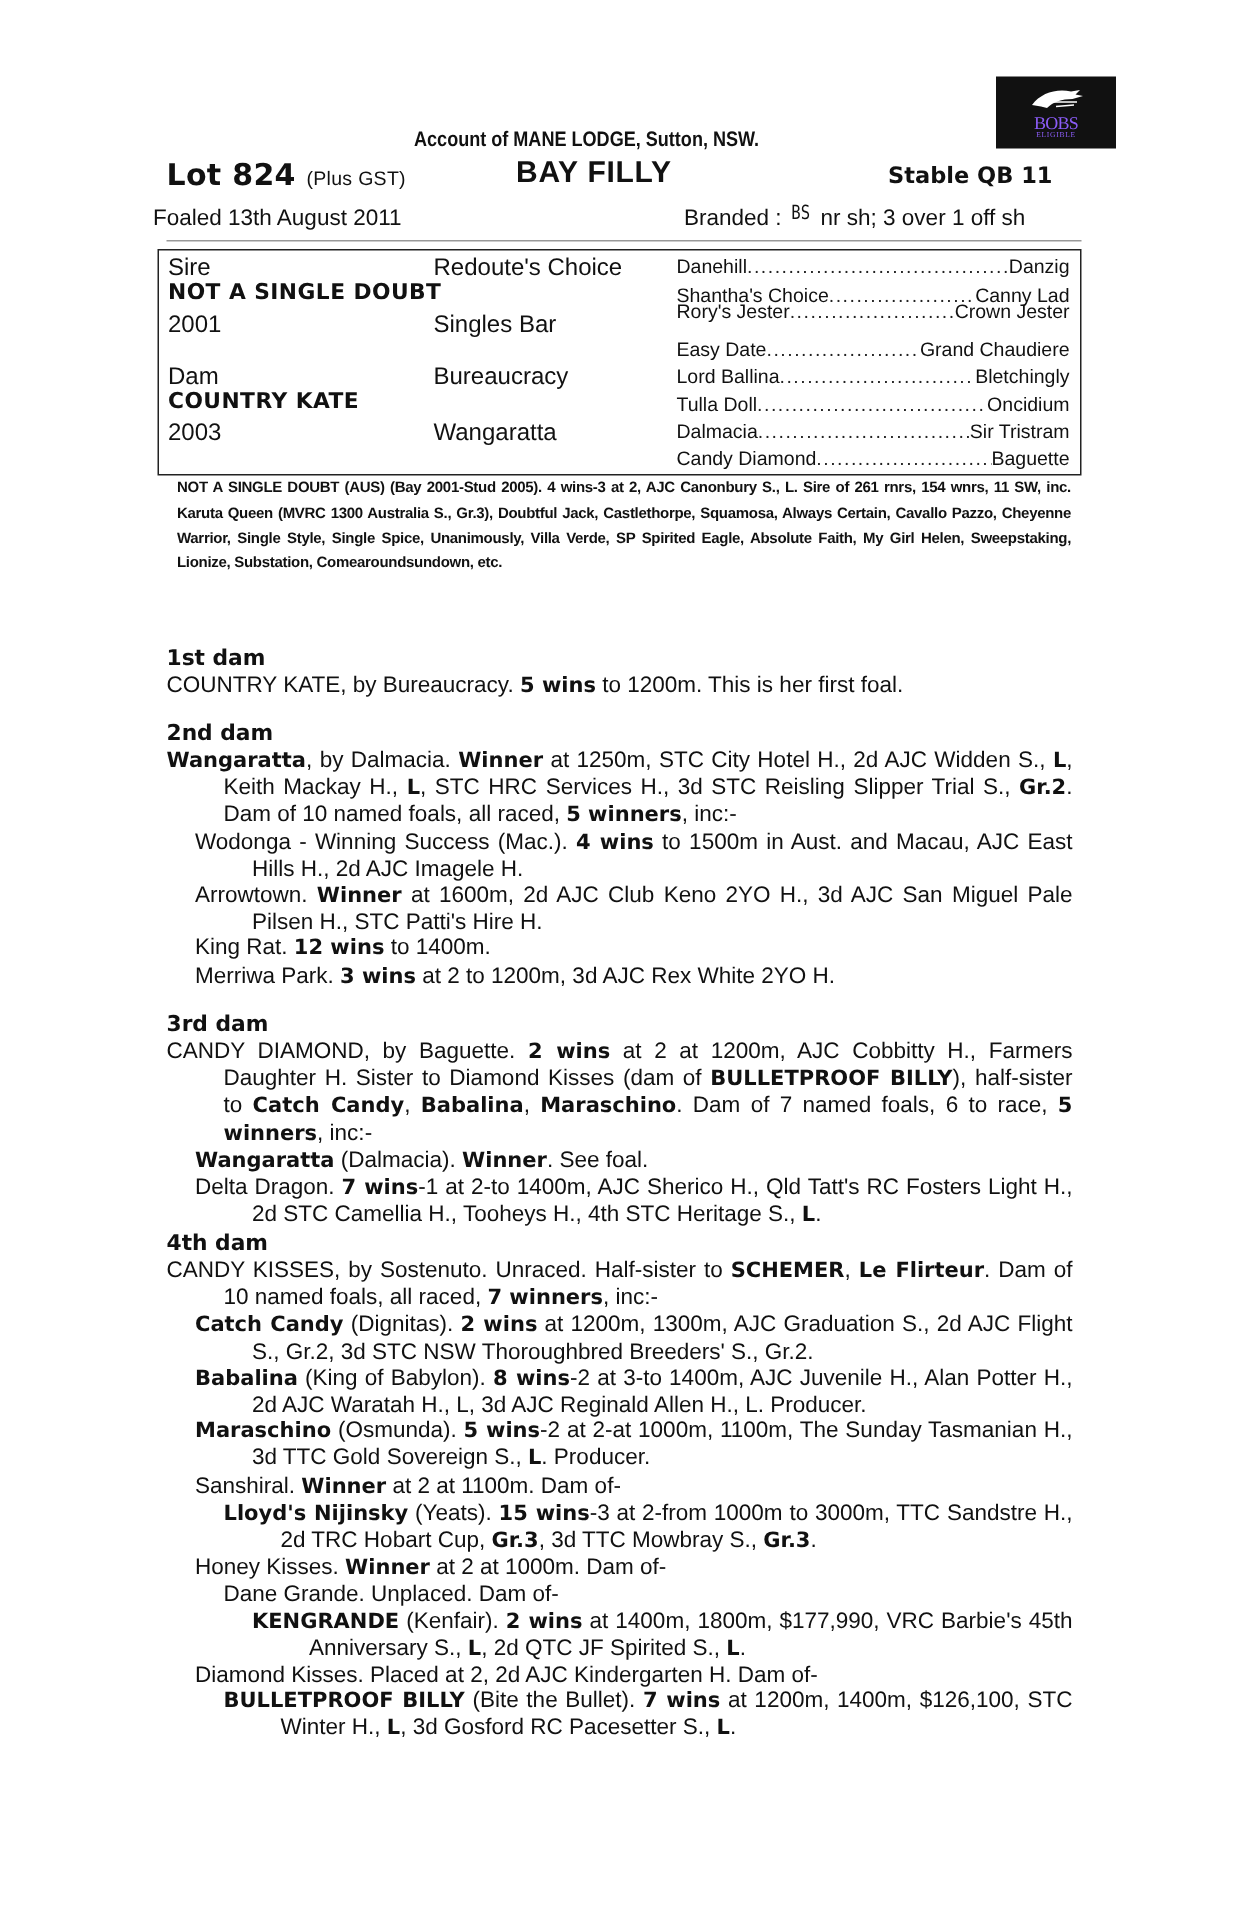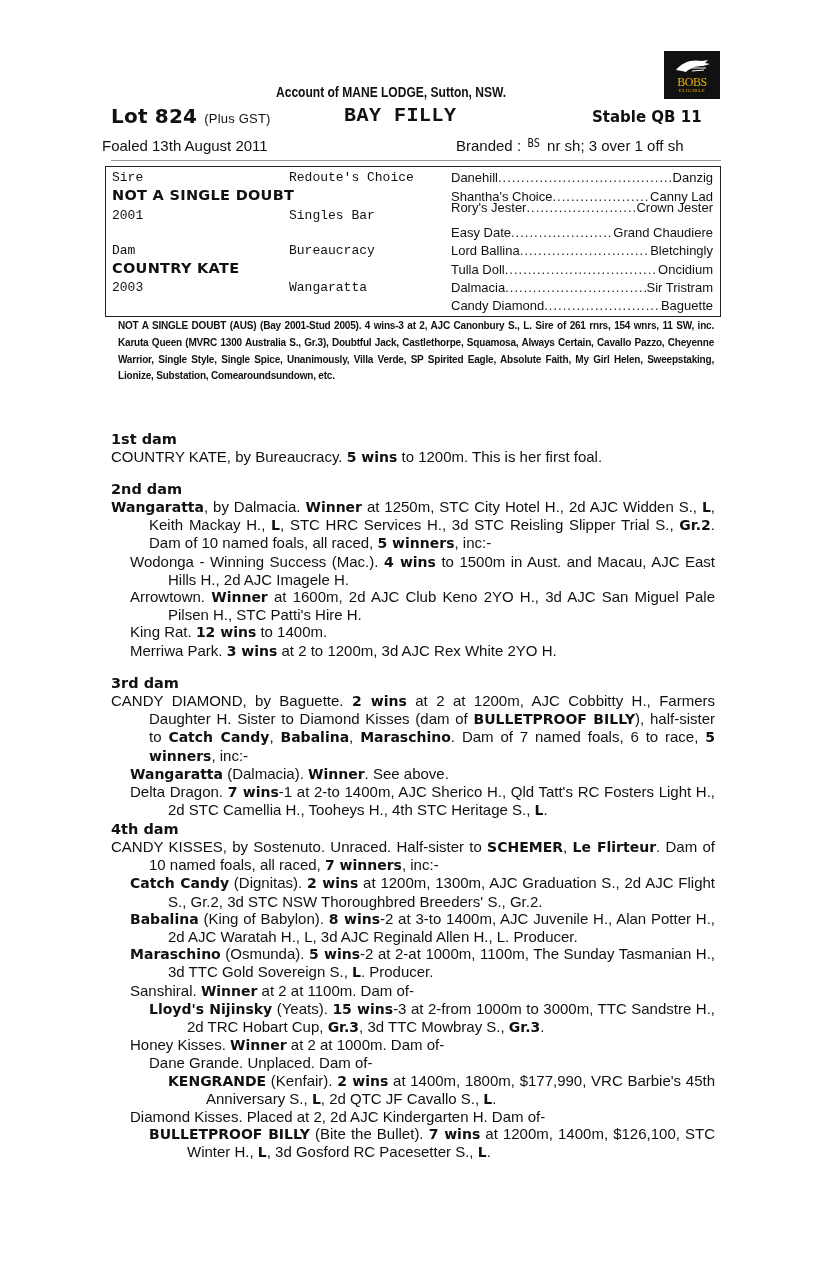--- a/index.html
+++ b/index.html
@@ -2,41 +2,41 @@
 <html><head>
 <meta charset="utf-8">
 <style>
   html, body { margin: 0; padding: 0; background: #ffffff; }
   body {
     width: 827px; height: 1270px; position: relative; overflow: hidden;
     font-family: "Liberation Sans", sans-serif; color: #111;
   }
   .abs { position: absolute; }
   .logo {
-    left: 664px; top: 51px; width: 56px; height: 48px; background: #111;
-    color: #eab308; text-align: center;
+    left: 664px; top: 51px; width: 80px; height: 48px; background: #111;
+    color: #8b5cf6; text-align: center;
   }
   .logo svg { display: block; margin: 5px auto 0; }
   .logo .bobs { font-family: "Liberation Serif", serif; font-size: 12px; line-height: 11px; letter-spacing: -0.5px; margin-top: 1px; }
   .logo .elig { font-family: "Liberation Serif", serif; font-size: 5px; line-height: 6px; letter-spacing: 0.5px; }
   .account {
     left: 276px; top: 84px; font-size: 14px; font-weight: bold; transform: scaleX(0.86); transform-origin: left top;
     letter-spacing: 0px;
   }
   .lot { left: 111px; top: 104px; font-size: 20px; font-weight: bold; font-family: "DejaVu Sans", sans-serif; letter-spacing: 0.2px; }
   .lot .gst { font-size: 13px; font-weight: normal; font-family: "Liberation Sans", sans-serif; }
-  .sex { left: 344px; top: 104px; font-size: 20px; font-weight: bold; font-family: Liberation Mono, monospace; letter-spacing: 0.5px; }
+  .sex { left: 344px; top: 104px; font-size: 20px; font-weight: bold; font-family: Liberation Sans, sans-serif; letter-spacing: 0.5px; }
   .stable { left: 592px; top: 108px; font-size: 15px; font-weight: bold; font-family: "DejaVu Sans", sans-serif; }
   .foaled { left: 102px; top: 137px; font-size: 15px; }
   .brand { left: 456px; top: 137px; font-size: 15px; white-space: nowrap; }
   .brandmark { display: inline-block; font-family: "DejaVu Sans Mono", monospace; font-size: 13px; position: relative; top: -4px; transform: scaleX(0.8); margin: 0 1px; }
   .rule { left: 111px; top: 160px; width: 610px; height: 1px; background: #999; }
 
   .pedigree { left: 105px; top: 166px; width: 614px; height: 149px; border: 1.5px solid #222; }
-  .pc { position: absolute; font-size: 13px; white-space: nowrap; font-family: Liberation Mono, monospace; }
+  .pc { position: absolute; font-size: 16px; white-space: nowrap; }
   .pc.big { font-family: "DejaVu Sans", sans-serif; font-weight: bold; font-size: 14.5px; letter-spacing: 0.3px; }
   .anc { position: absolute; left: 345px; width: 262px; font-size: 13px; display: flex; white-space: nowrap; }
   .anc .dots { flex: 1; overflow: hidden; color: #222; letter-spacing: 1px; }
   .anc .dots::after { content: "................................................................................................................"; }
 
   .sireblurb {
     left: 118px; top: 318px; width: 596px; font-family: Liberation Sans, sans-serif; font-weight: bold;
     font-size: 10px; line-height: 16.8px; text-align: justify; letter-spacing: -0.2px;
   }
   .section { position: absolute; left: 111px; width: 604px; }
@@ -146,32 +146,32 @@
       <div class="entry l1"><span>Wodonga - Winning Success (Mac.). </span><b>4 wins</b><span> to 1500m in Aust. and Macau, AJC East Hills H., 2d AJC Imagele H.</span></div>
       <div class="entry l1"><span>Arrowtown. </span><b>Winner</b><span> at 1600m, 2d AJC Club Keno 2YO H., 3d AJC San Miguel Pale Pilsen H., STC Patti's Hire H.</span></div>
       <div class="entry l1"><span>King Rat. </span><b>12 wins</b><span> to 1400m.</span></div>
       <div class="entry l1"><span>Merriwa Park. </span><b>3 wins</b><span> at 2 to 1200m, 3d AJC Rex White 2YO H.</span></div>
     </div>
 </div>
 <div class="section" style="top:674px;">
   <div class="sh">3rd dam</div>
   <div class="entries">
       <div class="entry l0"><span>CANDY DIAMOND, by Baguette. </span><b>2 wins</b><span> at 2 at 1200m, AJC Cobbitty H., Farmers Daughter H. Sister to Diamond Kisses (dam of </span><b>BULLETPROOF BILLY</b><span>), half-sister to </span><b>Catch Candy</b><span>, </span><b>Babalina</b><span>, </span><b>Maraschino</b><span>. Dam of 7 named foals, 6 to race, </span><b>5 winners</b><span>, inc:-</span></div>
-      <div class="entry l1"><b>Wangaratta</b><span> (Dalmacia). </span><b>Winner</b><span>. See above.</span></div>
+      <div class="entry l1"><b>Wangaratta</b><span> (Dalmacia). </span><b>Winner</b><span>. See foal.</span></div>
       <div class="entry l1"><span>Delta Dragon. </span><b>7 wins</b><span>-1 at 2-to 1400m, AJC Sherico H., Qld Tatt's RC Fosters Light H., 2d STC Camellia H., Tooheys H., 4th STC Heritage S., </span><b>L</b><span>.</span></div>
     </div>
 </div>
 <div class="section" style="top:820px;">
   <div class="sh">4th dam</div>
   <div class="entries">
       <div class="entry l0"><span>CANDY KISSES, by Sostenuto. Unraced. Half-sister to </span><b>SCHEMER</b><span>, </span><b>Le Flirteur</b><span>. Dam of 10 named foals, all raced, </span><b>7 winners</b><span>, inc:-</span></div>
       <div class="entry l1"><b>Catch Candy</b><span> (Dignitas). </span><b>2 wins</b><span> at 1200m, 1300m, AJC Graduation S., 2d AJC Flight S., Gr.2, 3d STC NSW Thoroughbred Breeders' S., Gr.2.</span></div>
       <div class="entry l1"><b>Babalina</b><span> (King of Babylon). </span><b>8 wins</b><span>-2 at 3-to 1400m, AJC Juvenile H., Alan Potter H., 2d AJC Waratah H., L, 3d AJC Reginald Allen H., L. Producer.</span></div>
       <div class="entry l1"><b>Maraschino</b><span> (Osmunda). </span><b>5 wins</b><span>-2 at 2-at 1000m, 1100m, The Sunday Tasmanian H., 3d TTC Gold Sovereign S., </span><b>L</b><span>. Producer.</span></div>
       <div class="entry l1"><span>Sanshiral. </span><b>Winner</b><span> at 2 at 1100m. Dam of-</span></div>
       <div class="entry l2"><b>Lloyd's Nijinsky</b><span> (Yeats). </span><b>15 wins</b><span>-3 at 2-from 1000m to 3000m, TTC Sandstre H., 2d TRC Hobart Cup, </span><b>Gr.3</b><span>, 3d TTC Mowbray S., </span><b>Gr.3</b><span>.</span></div>
       <div class="entry l1"><span>Honey Kisses. </span><b>Winner</b><span> at 2 at 1000m. Dam of-</span></div>
       <div class="entry l4"><span>Dane Grande. Unplaced. Dam of-</span></div>
-      <div class="entry l3"><b>KENGRANDE</b><span> (Kenfair). </span><b>2 wins</b><span> at 1400m, 1800m, $177,990, VRC Barbie's 45th Anniversary S., </span><b>L</b><span>, 2d QTC JF Cavallo S., </span><b>L</b><span>.</span></div>
+      <div class="entry l3"><b>KENGRANDE</b><span> (Kenfair). </span><b>2 wins</b><span> at 1400m, 1800m, $177,990, VRC Barbie's 45th Anniversary S., </span><b>L</b><span>, 2d QTC JF Spirited S., </span><b>L</b><span>.</span></div>
       <div class="entry l1"><span>Diamond Kisses. Placed at 2, 2d AJC Kindergarten H. Dam of-</span></div>
       <div class="entry l2"><b>BULLETPROOF BILLY</b><span> (Bite the Bullet). </span><b>7 wins</b><span> at 1200m, 1400m, $126,100, STC Winter H., </span><b>L</b><span>, 3d Gosford RC Pacesetter S., </span><b>L</b><span>.</span></div>
     </div>
 </div>
 
 </body></html>

